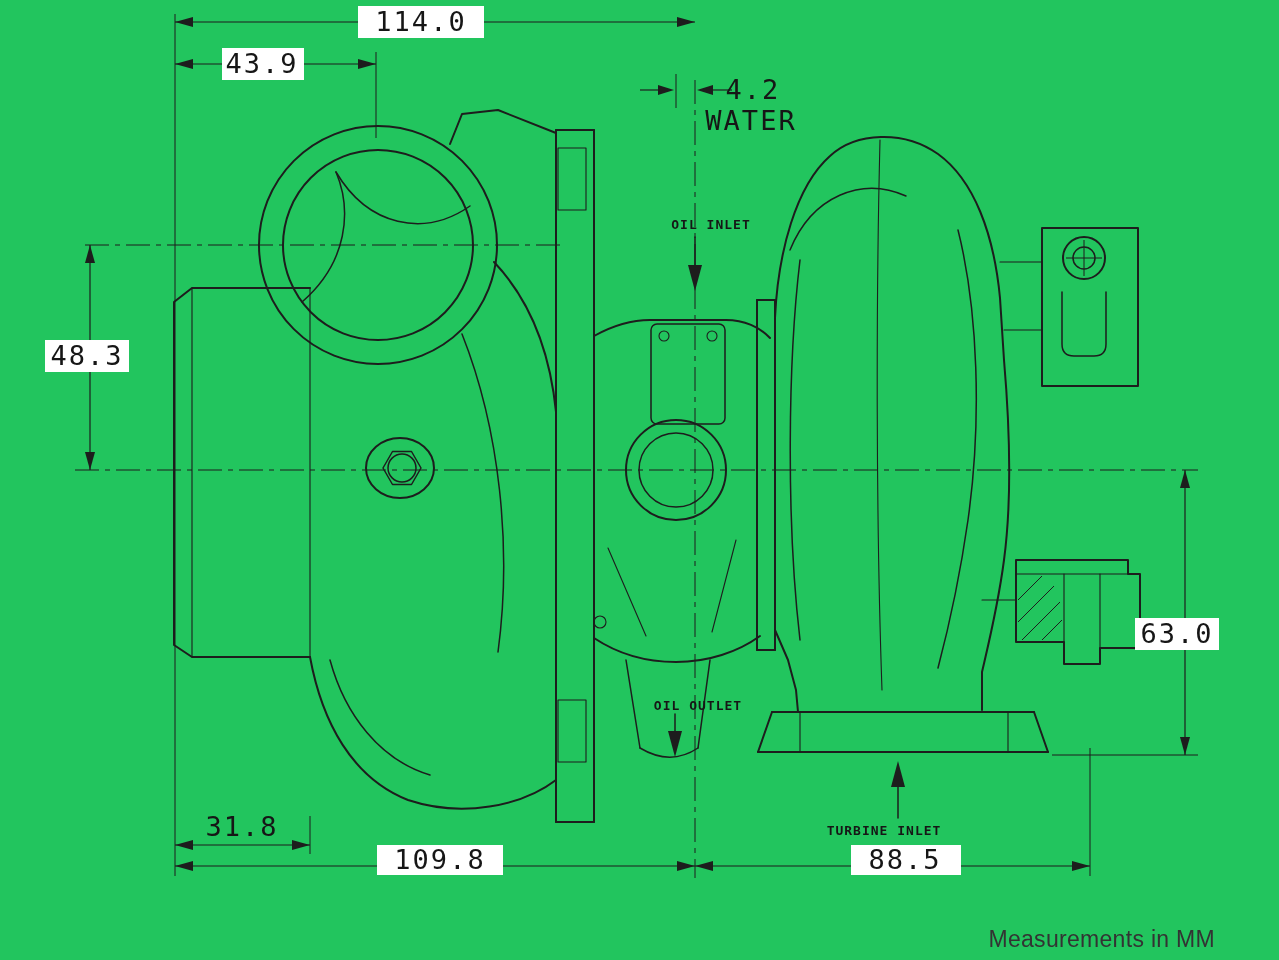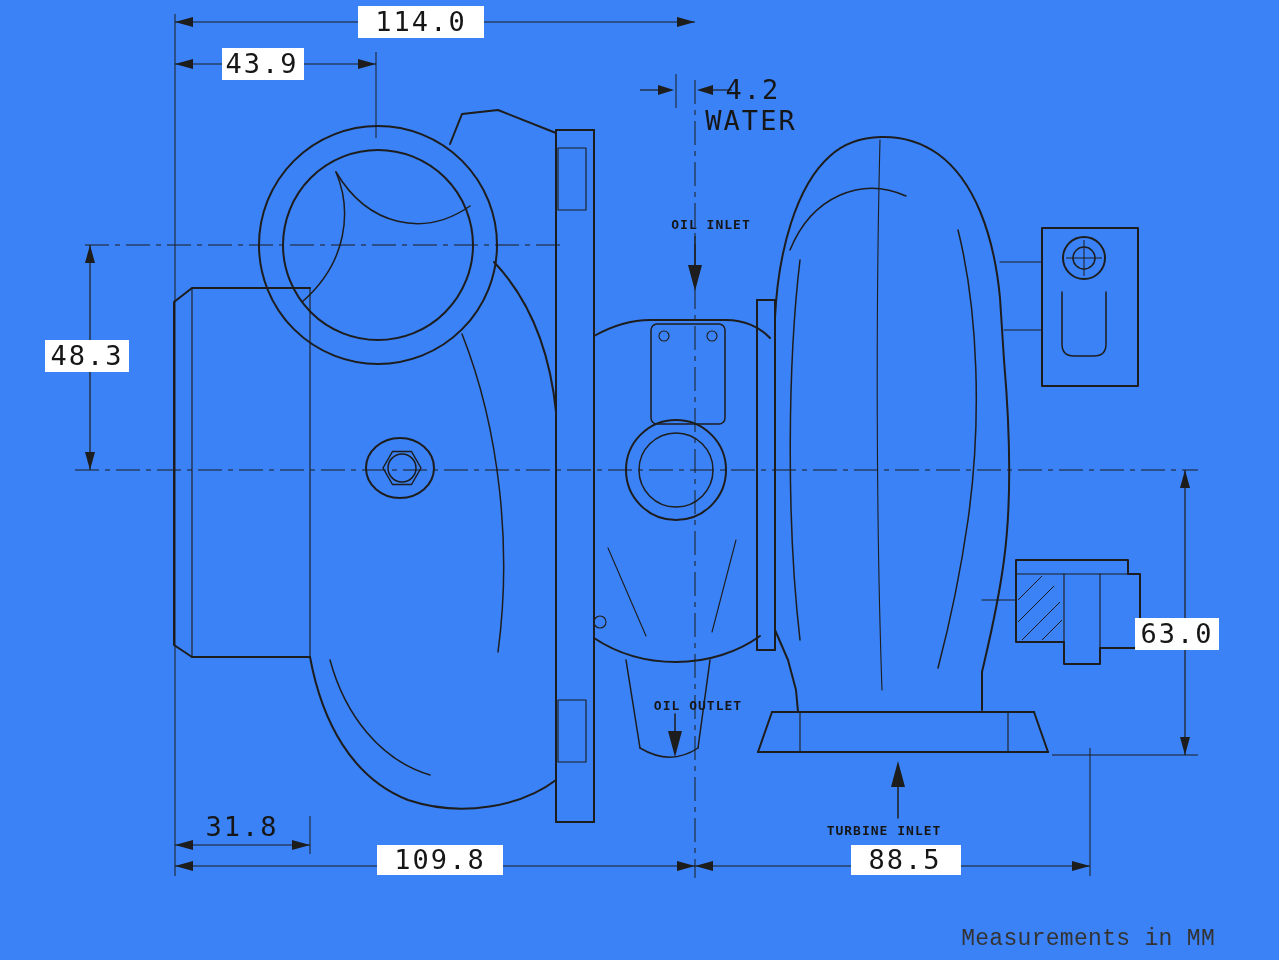--- a/index.html
+++ b/index.html
@@ -1,30 +1,30 @@
 <!DOCTYPE html>
 <html><head>
 <meta charset="utf-8">
 <style>
   *{margin:0;padding:0;box-sizing:border-box}
   html,body{background:#ffffff}
   body{width:1279px;height:960px;overflow:hidden}
-  .stage{position:relative;width:1279px;height:960px;background:#3b82f6}
+  .stage{position:relative;width:1279px;height:960px;background:#22c55e}
   .stage svg{position:absolute;left:0;top:0}
   .dimtext{font-family:"DejaVu Sans Mono",monospace;font-size:27px;letter-spacing:2px;fill:#161616;text-anchor:middle}
   .porttext{font-family:"DejaVu Sans Mono",monospace;font-size:13px;font-weight:bold;letter-spacing:1px;fill:#161616;text-anchor:middle}
   .s2{stroke:#1d1d1d;stroke-width:2;fill:none;stroke-linecap:round;stroke-linejoin:round}
   .s15{stroke:#1d1d1d;stroke-width:1.5;fill:none;stroke-linecap:round;stroke-linejoin:round}
   .s1{stroke:#1d1d1d;stroke-width:1.1;fill:none;stroke-linecap:round;stroke-linejoin:round}
   .dim{stroke:#1d1d1d;stroke-width:1.2;fill:none}
   .ext{stroke:#1d1d1d;stroke-width:1;fill:none}
   .cl{stroke:#1d1d1d;stroke-width:1;fill:none;stroke-dasharray:24 6 5 6}
   .ah{fill:#1d1d1d;stroke:none}
   .wbg{fill:#ffffff;stroke:none}
-  .note{position:absolute;top:926px;right:64px;font-family:Liberation Mono, monospace;font-size:23px;color:#333333;letter-spacing:.3px}
+  .note{position:absolute;top:926px;right:64px;font-family:Liberation Sans, sans-serif;font-size:23px;color:#333333;letter-spacing:.3px}
 </style>
 </head>
 <body>
 
 <div class="stage">
   <svg width="1279" height="960" viewBox="0 0 1279 960">
 
     <g>
       <line class="cl" x1="75" y1="470" x2="1198" y2="470"></line>
       <line class="cl" x1="85" y1="245" x2="565" y2="245"></line>

